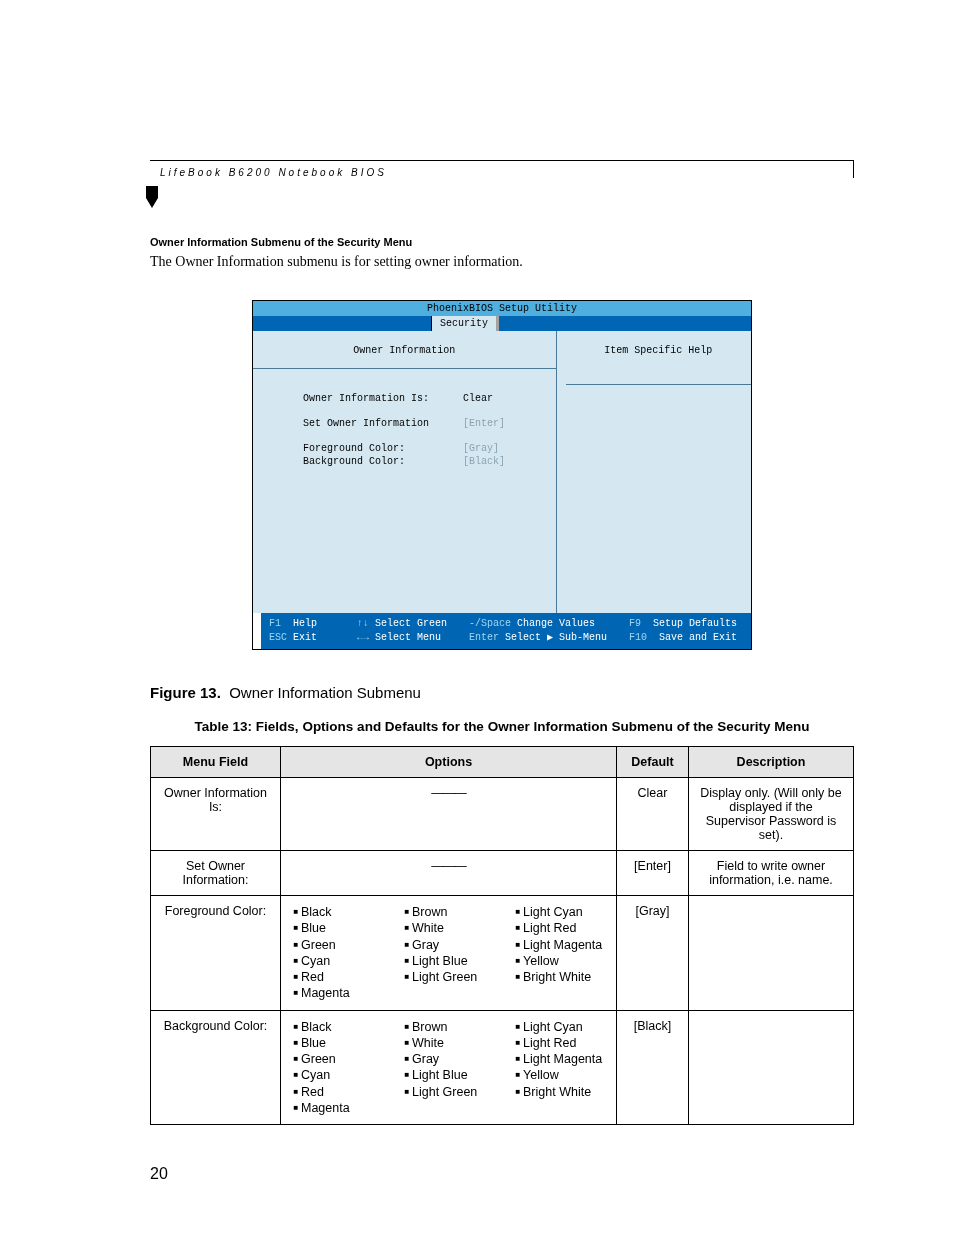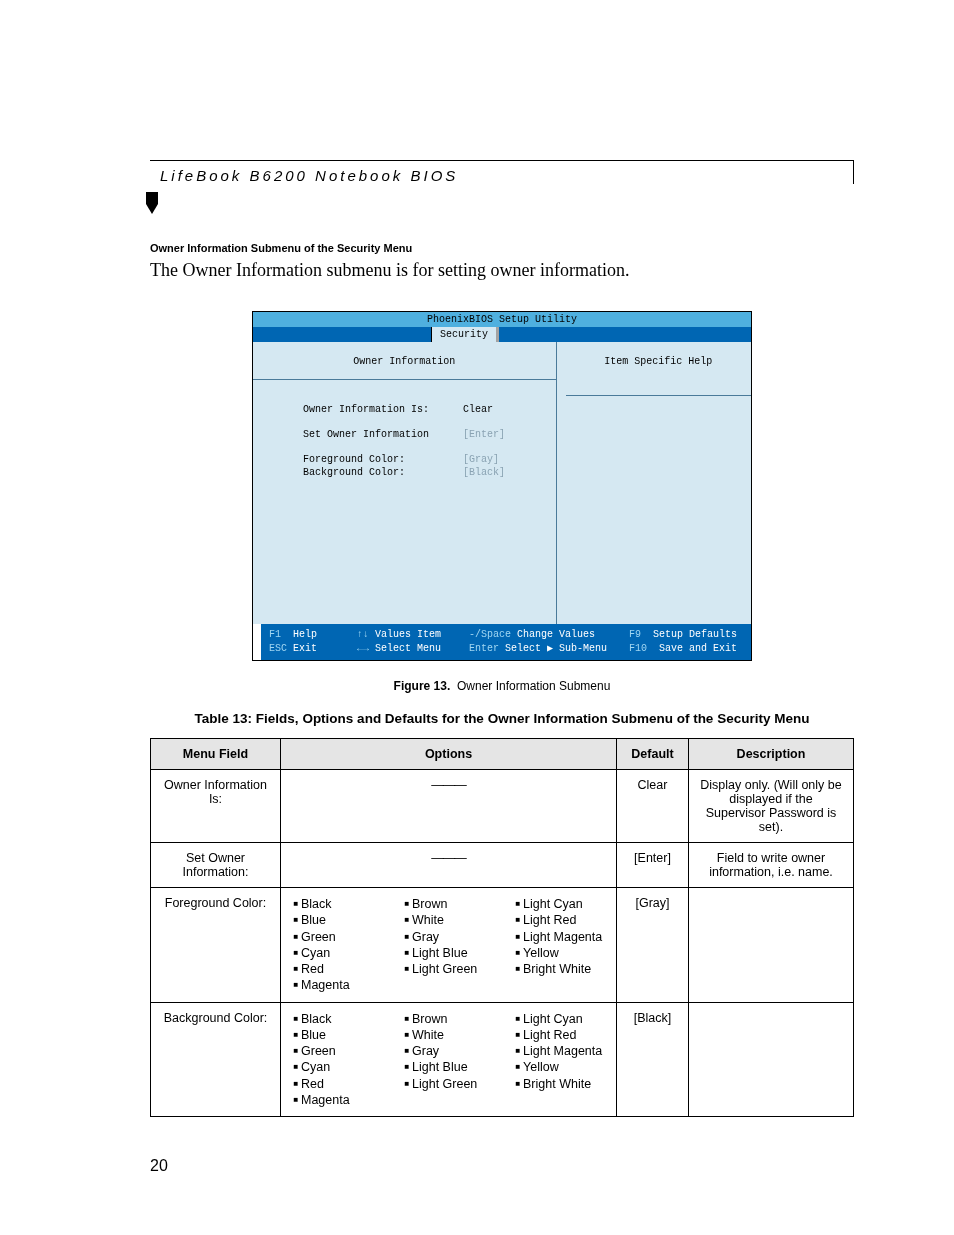--- a/index.html
+++ b/index.html
@@ -7,39 +7,39 @@
     padding: 0;
     background: #fff;
     font-family: "Helvetica Neue", Arial, sans-serif;
     color: #000;
     width: 954px;
   }
   .page {
     padding: 160px 100px 60px 150px;
   }
   .running-header {
-    font-size: 15px;
+    font-size: 10px;
     letter-spacing: 3px;
     font-style: italic;
     border-top: 1px solid #000;
     border-right: 1px solid #000;
     padding: 6px 0 0 10px;
     margin-bottom: 8px;
   }
   .header-marker {
     margin-left: -4px;
     margin-bottom: 24px;
   }
   h2.section-title {
     font-size: 11px;
     font-weight: bold;
     margin: 0 0 6px 0;
   }
   p.section-intro {
-    font-size: 18px;
+    font-size: 14px;
     font-family: Georgia, "Times New Roman", serif;
     margin: 0 0 30px 0;
   }
   
   .bios-box {
     width: 498px;
     margin: 0 auto;
     border: 1px solid #000;
     font-family: "Courier New", monospace;
     font-size: 10px;
@@ -103,23 +103,23 @@
     padding: 4px 8px 5px 8px;
     margin-left: 8px;
   }
   .bios-footer-row { display: flex; justify-content: space-between; line-height: 1.35; }
   .bf-key { color: #9fd6f2; }
   .bf-left { width: 88px; }
   .bf-mid1 { width: 112px; }
   .bf-mid2 { width: 160px; }
   .bf-right { flex: 1; text-align: left; }
   .figure-caption {
-    text-align: center;
-    font-size: 12px;
-    margin: 18px 0 18px 0;
+    text-align: left;
+    font-size: 15px;
+    margin: 34px 0 18px 0;
   }
   .figure-caption .fc-label { font-weight: bold; }
   .table-title {
     text-align: center;
     font-weight: bold;
     font-size: 13.5px;
     margin-bottom: 12px;
   }
   
   table.fields {
@@ -191,21 +191,21 @@
           </div>
         </div>
       </div>
       <div class="bios-right">
         <div class="bios-right-title">Item Specific Help</div>
       </div>
     </div>
     <div class="bios-footer">
       <div class="bios-footer-row">
         <div class="bf-left"><span class="bf-key">F1</span>&nbsp;&nbsp;<span>Help</span></div>
-        <div class="bf-mid1"><span class="bf-key">↑↓</span>&nbsp;<span>Values Item</span></div>
+        <div class="bf-mid1"><span class="bf-key">↑↓</span>&nbsp;<span>Select Green</span></div>
         <div class="bf-mid2"><span class="bf-key">-/Space</span>&nbsp;<span>Change Values</span></div>
         <div class="bf-right"><span class="bf-key">F9</span>&nbsp;&nbsp;<span>Setup Defaults</span></div>
       </div>
       <div class="bios-footer-row">
         <div class="bf-left"><span class="bf-key">ESC</span>&nbsp;<span>Exit</span></div>
         <div class="bf-mid1"><span class="bf-key">←→</span>&nbsp;<span>Select Menu</span></div>
         <div class="bf-mid2"><span class="bf-key">Enter</span>&nbsp;<span>Select ▶ Sub-Menu</span></div>
         <div class="bf-right"><span class="bf-key">F10</span>&nbsp;&nbsp;<span>Save and Exit</span></div>
       </div>
     </div>

